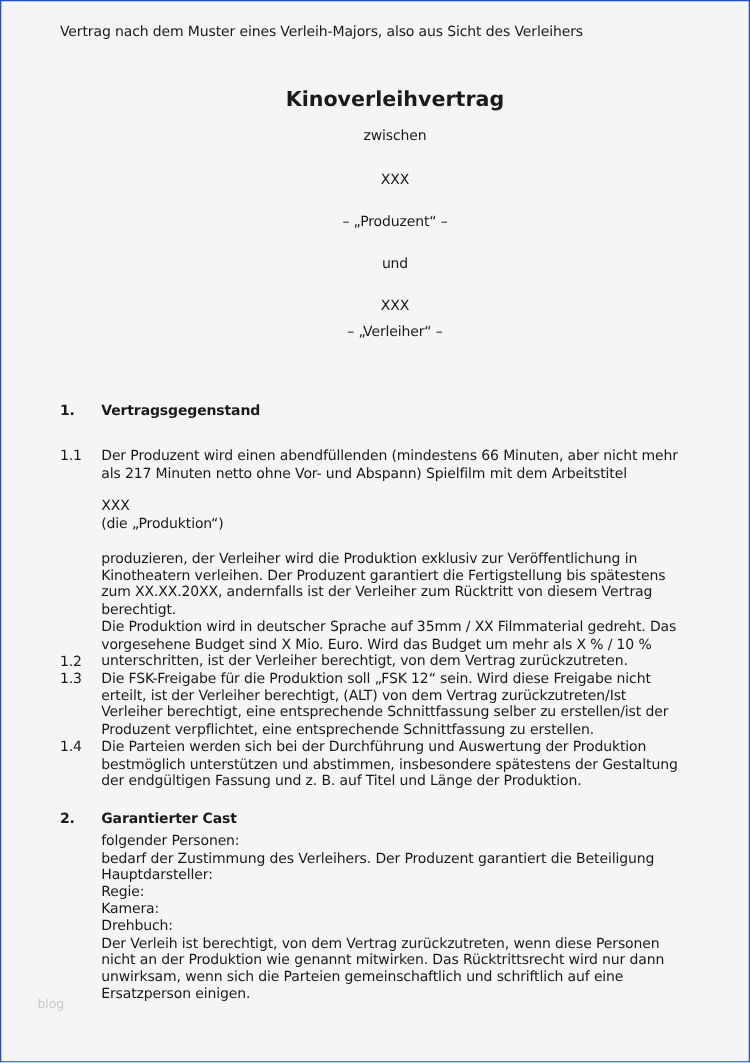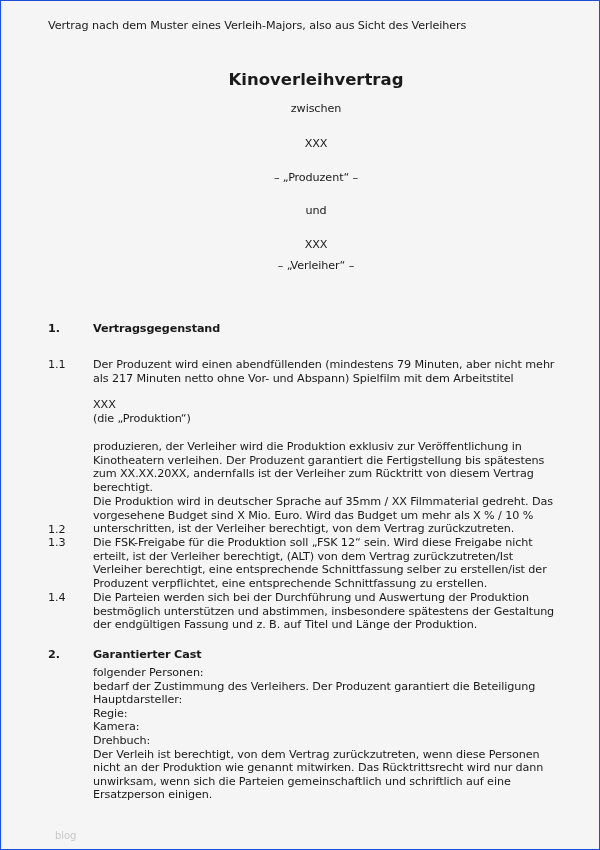--- a/index.html
+++ b/index.html
@@ -16,22 +16,22 @@
     font-size: 11.2px;
     color: #1a1a1a;
     letter-spacing: -0.1px;
   }
   .abs { position: absolute; white-space: nowrap; }
   .subtitle { left: 47px; top: 18px; }
   .center { left: 0; width: 598px; text-align: center; padding-left: 16px; }
   .title { top: 69px; font-size: 16.5px; font-weight: bold; letter-spacing: 0; }
   .heading { font-weight: bold; }
   .num { left: 47px; }
-  .txt { left: 92px; line-height: 13.6px; }
-  .watermark { left: 54px; top: 797px; color: #c8c8c8; font-size: 10px; margin-top: 32px; }
+  .txt { left: 80px; line-height: 13.6px; }
+  .watermark { left: 29px; top: 797px; color: #c8c8c8; font-size: 10px; }
 </style>
 </head>
 <body>
 
 <div class="page">
 
   <div class="abs subtitle">Vertrag nach dem Muster eines Verleih-Majors, also aus Sicht des Verleihers</div>
 
   <div class="abs center title">Kinoverleihvertrag</div>
 
@@ -40,21 +40,21 @@
   <div class="abs center" style="top:170px">– „Produzent“ –</div>
   <div class="abs center" style="top:203px">und</div>
   <div class="abs center" style="top:237px">XXX</div>
   <div class="abs center" style="top:258px">– „Verleiher“ –</div>
 
   <div class="abs num heading" style="top:321px">1.</div>
   <div class="abs txt heading" style="top:321px">Vertragsgegenstand</div>
 
   <div class="abs num" style="top:357px">1.1</div>
   <div class="abs txt" style="top:357px">
-    <div>Der Produzent wird einen abendfüllenden (mindestens 79 Minuten, aber nicht mehr</div>
+    <div>Der Produzent wird einen abendfüllenden (mindestens 66 Minuten, aber nicht mehr</div>
     <div>als 217 Minuten netto ohne Vor- und Abspann) Spielfilm mit dem Arbeitstitel</div>
   </div>
   <div class="abs txt" style="top:397px">
     <div>XXX</div>
     <div>(die „Produktion“)</div>
   </div>
   <div class="abs txt" style="top:439px">
     <div>produzieren, der Verleiher wird die Produktion exklusiv zur Veröffentlichung in</div>
     <div>Kinotheatern verleihen. Der Produzent garantiert die Fertigstellung bis spätestens</div>
     <div>zum XX.XX.20XX, andernfalls ist der Verleiher zum Rücktritt von diesem Vertrag</div>

